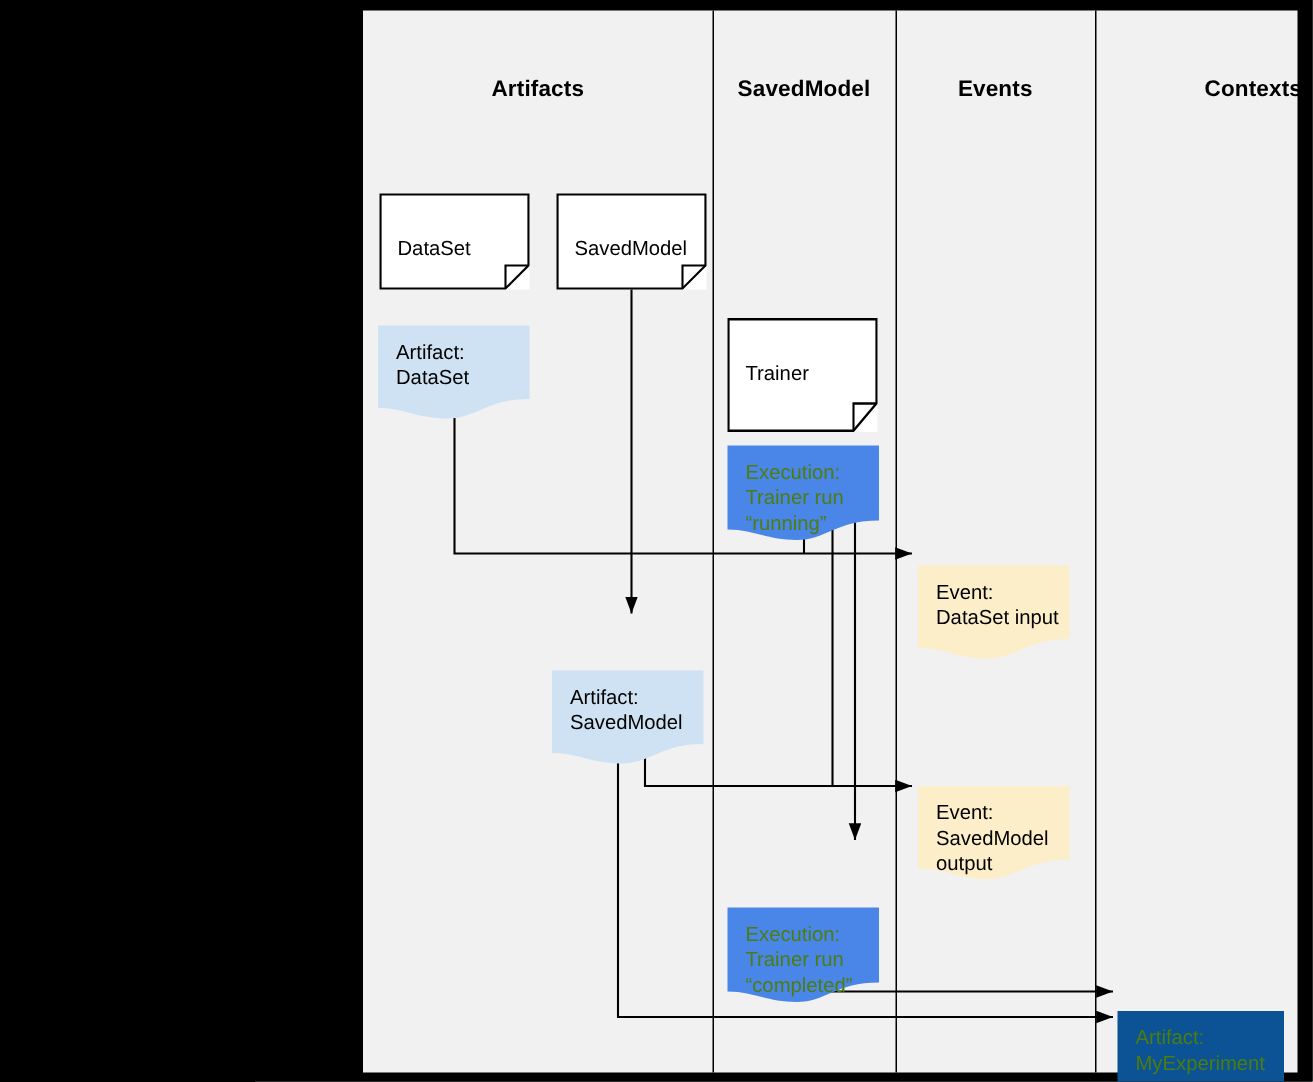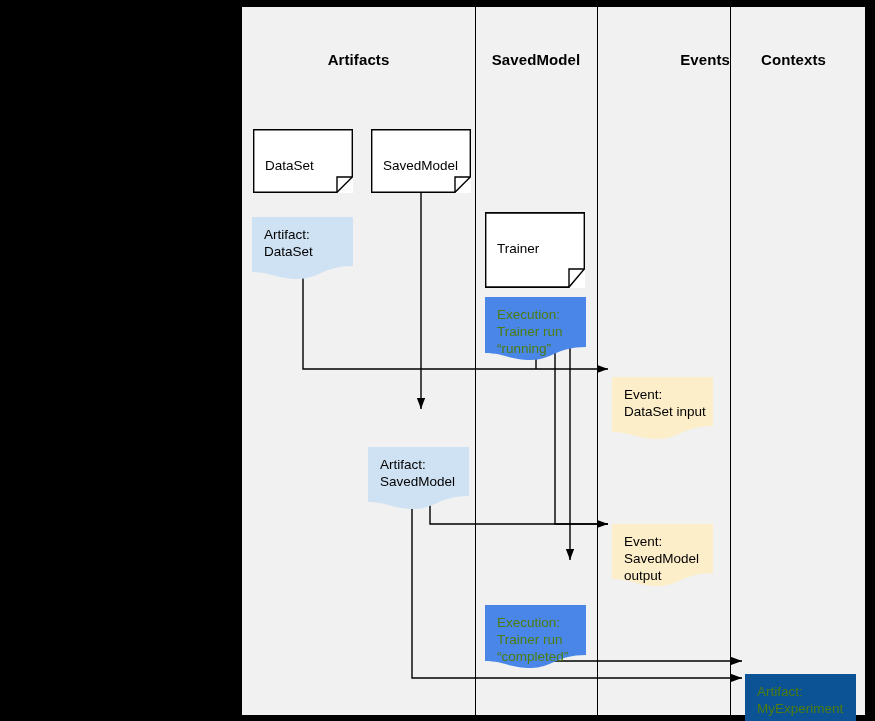--- a/index.html
+++ b/index.html
@@ -116,22 +116,22 @@
 
 <div id="stage">
   <div id="canvas">
 
     <div class="lane-divider" style="left:233px;"></div>
     <div class="lane-divider" style="left:355px;"></div>
     <div class="lane-divider" style="left:488px;"></div>
 
     <div class="lane-header" style="left:0px;   width:233px;">Artifacts</div>
     <div class="lane-header" style="left:233px; width:122px;">SavedModel</div>
-    <div class="lane-header" style="left:355px; width:133px;text-align:right;">Events</div>
-    <div class="lane-header" style="left:488px; width:127px;">Contexts</div>
+    <div class="lane-header" style="left:355px; width:133px;">Events</div>
+    <div class="lane-header" style="left:499px; width:127px;text-align:right;">Contexts</div>
 
     <svg id="wires" viewBox="0 0 623 708">
       <defs>
         <marker id="arrow" markerWidth="9" markerHeight="9" refX="8" refY="3" orient="auto" markerUnits="strokeWidth">
           <path d="M0,0 L8,3 L0,6 z" fill="#000000"></path>
         </marker>
       </defs>
       <g stroke="#000000" stroke-width="1.4" fill="none">
 
         <path d="M61,145 L61,172" marker-end="url(#arrow)"></path>

